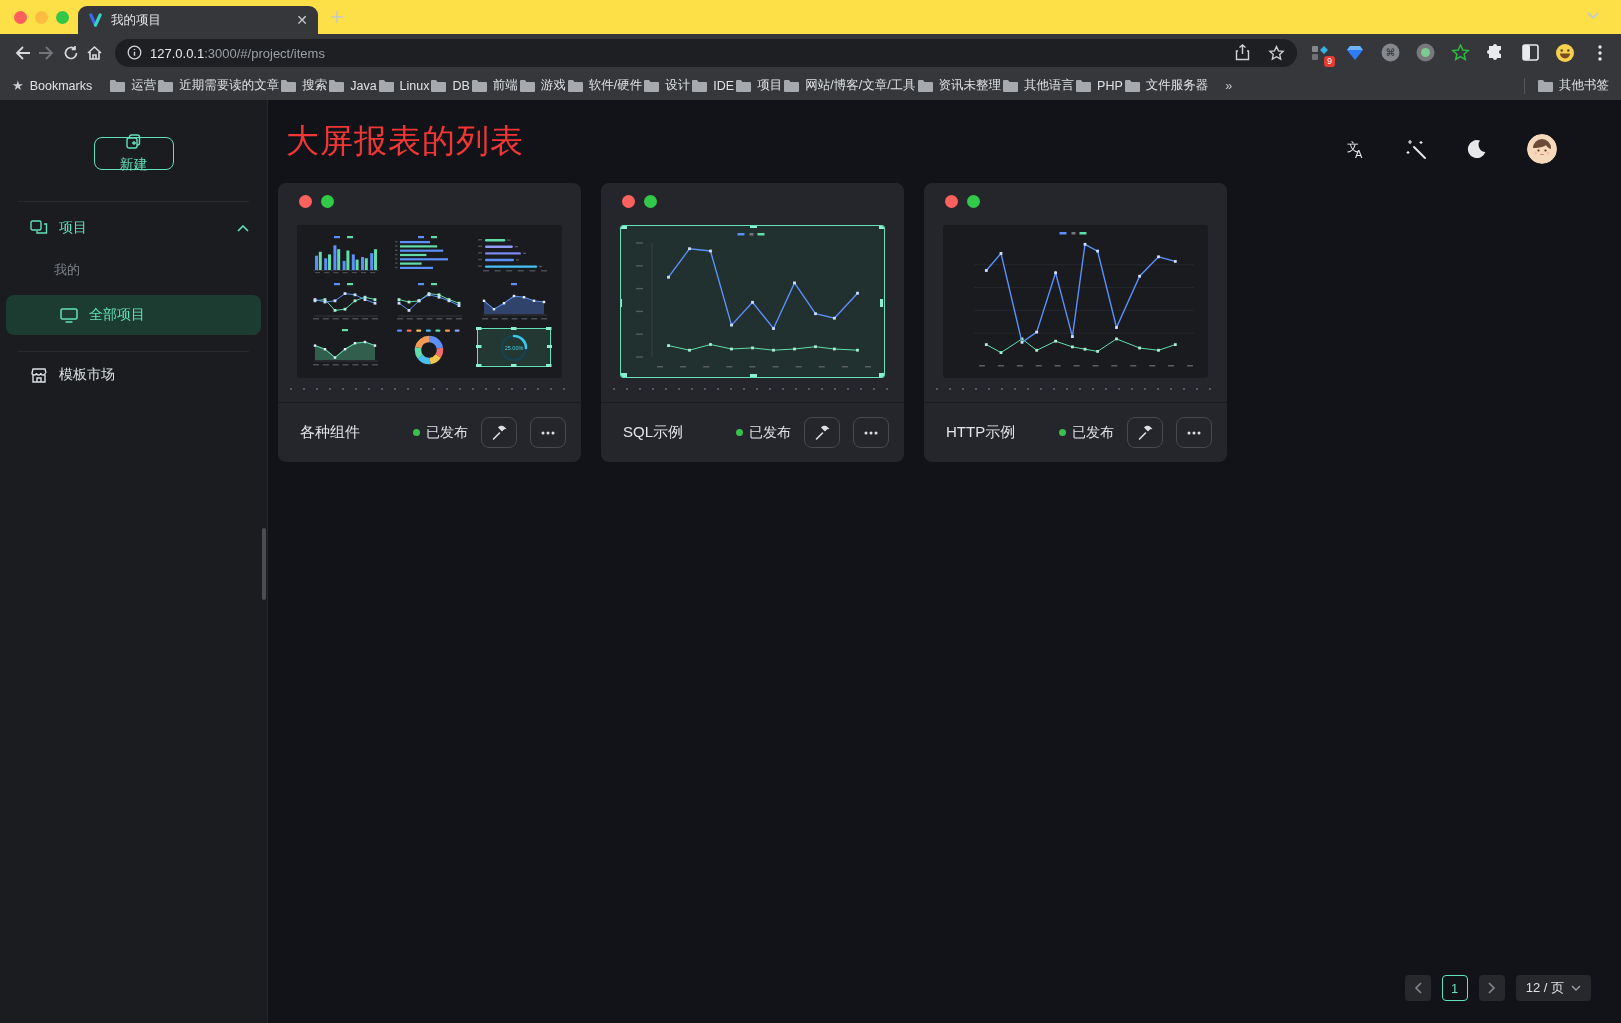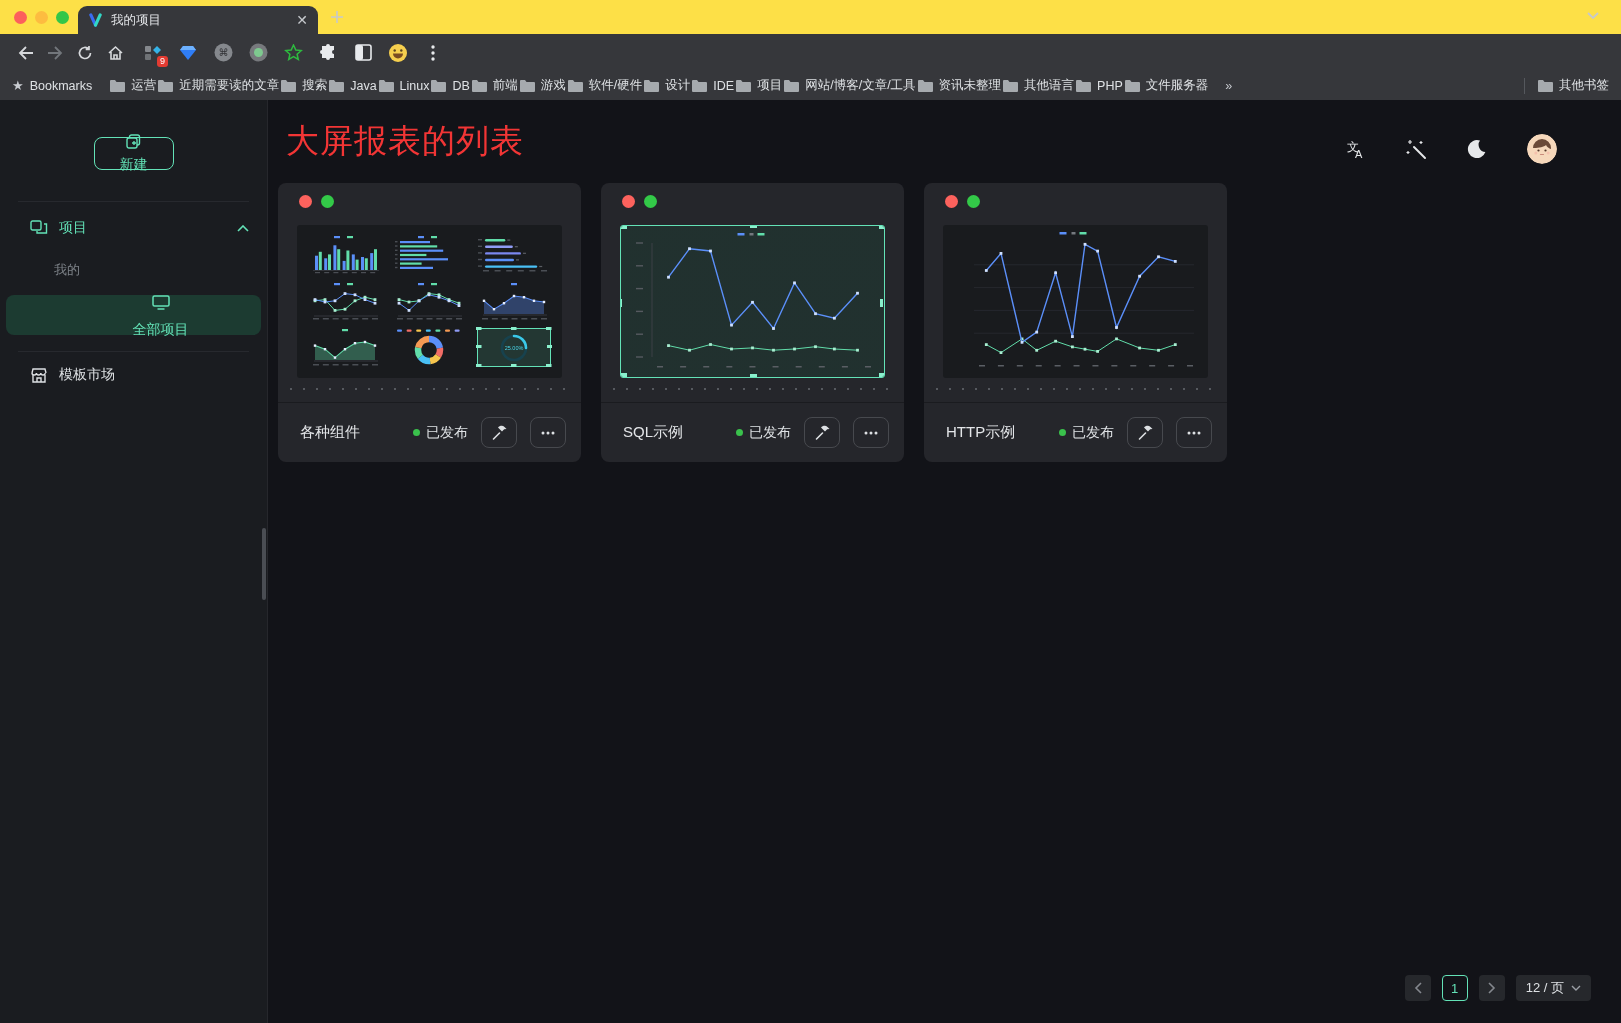--- a/index.html
+++ b/index.html
@@ -43,21 +43,21 @@
   .app { display:flex; height:923px; }
   .sidebar { width:268px; background:#1a1c20; border-right:1px solid #26272c; position:relative; flex-shrink:0; }
   .new-btn { width:80px; height:33px; margin:37px auto 0; border:1px solid #63e2b7; border-radius:8px;
     background:transparent; color:#63e2b7; font-size:14px; display:flex; align-items:center; justify-content:center; gap:7px;flex-direction:column; }
   .sb-div { height:1px; background:#27292e; margin:31px 18px 0; }
   .group-row { margin:17px 18px 0 30px; display:flex; align-items:center; gap:11px; color:#63e2b7; font-size:14px; }
   .group-row .chev { margin-left:auto; }
   .owner { margin:24px 0 0 54px; color:#7d8288; font-size:13px; }
   .sb-item { margin:16px 6px 0; height:40px; border-radius:8px; display:flex; align-items:center; gap:11px;
     padding-left:54px; color:#dde0e3; font-size:14px; }
-  .sb-item.selected { background:#1c3b31; color:#63e2b7;flex-direction:column; }
+  .sb-item.selected { background:#1c3b31; color:#63e2b7; }
   .market-row { margin:14px 18px 0 30px; display:flex; align-items:center; gap:11px; color:#dde0e3; font-size:14px; }
   .sb-footer { position:absolute; left:0; right:0; bottom:0; border-top:1px solid #27292e;
     padding:19px 15px 0 10px; display:flex; justify-content:space-between; }
   .sb-footbtn { height:34px; background:#26282c; border-radius:6px; color:#dde0e3; font-size:13.5px;
     display:flex; align-items:center; gap:8px; padding:0 13px; }
   .scroll-thumb { position:absolute; right:1px; top:428px; width:4px; height:72px; border-radius:2px; background:#4a4d53; }
 
   .main { flex:1; position:relative; background:#121318; }
   .main-header { height:64px; display:flex; align-items:flex-end; padding:0 64px 0 18px; }
   .page-title { font-size:33px; font-weight:500; color:#f23535; letter-spacing:1px; }
@@ -138,20 +138,42 @@
   <span class="navbtn">
     <svg width="16" height="16" viewBox="0 0 16 16">
         <path d="M13.5 8a5.5 5.5 0 1 1-1.6-3.9M12 1v3.3H8.7" stroke="currentColor" stroke-width="1.7" fill="none"></path>
       </svg>
     </span>
   <span class="navbtn">
     <svg width="17" height="16" viewBox="0 0 17 16">
         <path d="M2 8l6.5-6L15 8M4 7v7h9V7M7 14v-4h3v4" stroke="currentColor" stroke-width="1.6" fill="none"></path>
       </svg>
     </span>
+  <div class="urlbar">
+    <span>
+      <svg width="15" height="15" viewBox="0 0 15 15">
+          <circle cx="7.5" cy="7.5" r="6.3" stroke="#cfd2d6" stroke-width="1.3" fill="none"></circle>
+          <path d="M7.5 4v1M7.5 6.8v4" stroke="#cfd2d6" stroke-width="1.4"></path>
+        </svg>
+      </span>
+    <span><span class="url-host">127.0.0.1</span><span class="url-rest">:3000/#/project/items</span></span>
+    <span class="url-actions">
+      <span>
+        <svg width="15" height="17" viewBox="0 0 15 17">
+            <path d="M7.5 1v9M4.5 3.5L7.5 1l3 2.5" stroke="currentColor" stroke-width="1.4" fill="none"></path>
+            <path d="M3 7H1.5v8.5h12V7H12" stroke="currentColor" stroke-width="1.4" fill="none"></path>
+          </svg>
+        </span>
+      <span>
+        <svg width="17" height="16" viewBox="0 0 17 16">
+            <path d="M8.5 1.5l2 4.3 4.7.5-3.5 3.2 1 4.6-4.2-2.4-4.2 2.4 1-4.6L1.8 6.3l4.7-.5z" stroke="currentColor" stroke-width="1.3" fill="none"></path>
+          </svg>
+        </span>
+    </span>
+  </div>
   <div class="extrow">
     <span class="ext">
       <svg width="18" height="18" viewBox="0 0 18 18">
           <rect x="1" y="2" width="6" height="6" rx="1" fill="#85888d"></rect>
           <rect x="1" y="10" width="6" height="6" rx="1" fill="#6f7276"></rect>
           <path d="M13 2l4 4-4 4-4-4z" fill="#35b3e8"></path>
         </svg>
       <span class="badge">9</span>
     </span>
     <span class="ext">

